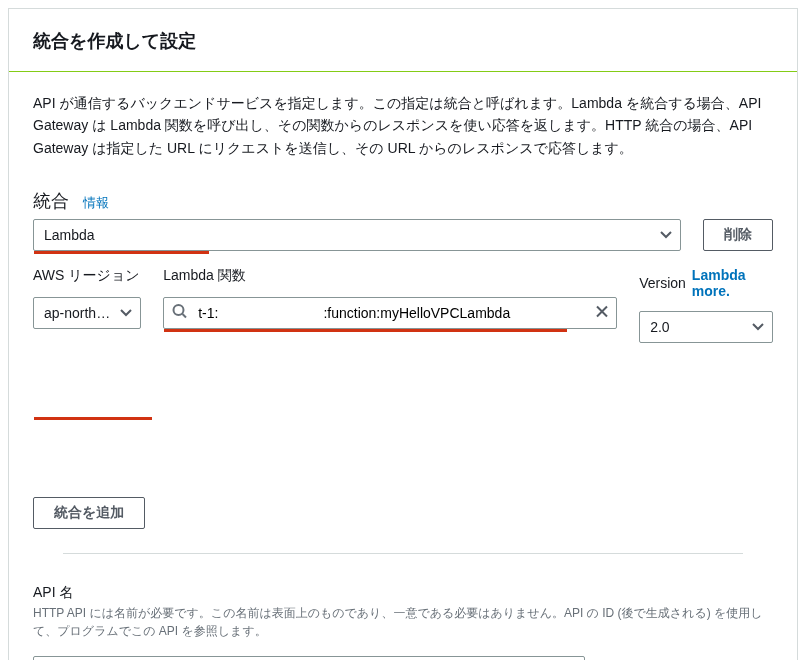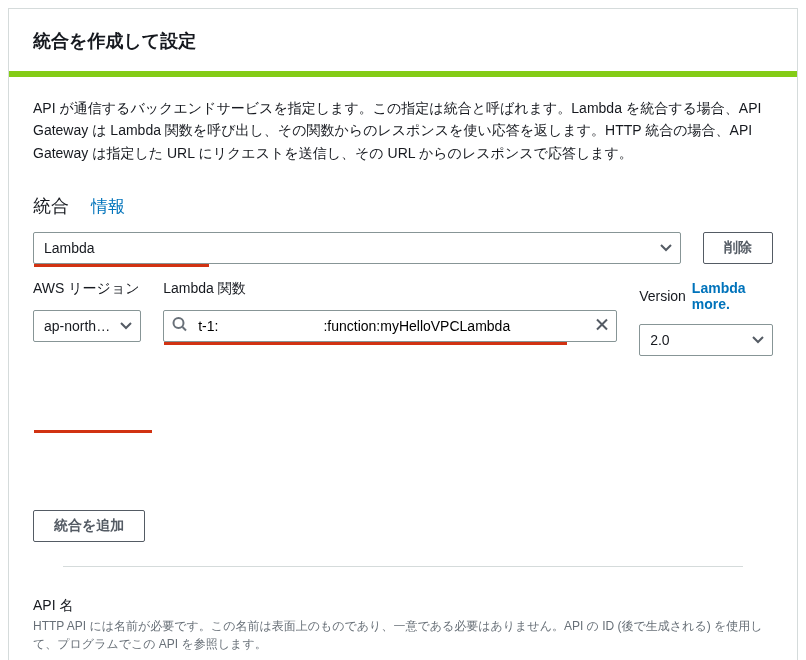--- a/index.html
+++ b/index.html
@@ -10,50 +10,50 @@
       font-size: 14px;
       width: 806px;
     }
     .container {
       border: 1px solid #d5dbdb;
       margin: 8px;
       background: #fff;
     }
     .header {
       padding: 20px 24px 18px;
-      border-bottom: 6px solid #84cc16;
+      border-bottom: 1px solid #84cc16;
     }
     .header h1 {
       font-size: 18px;
       font-weight: 700;
       color: #16191f;
     }
     .body {
       padding: 20px 24px 24px;
     }
     .description {
       font-size: 14px;
       line-height: 1.6;
       color: #16191f;
       margin-bottom: 30px;
     }
     .section-row {
       display: flex;
       align-items: baseline;
-      gap: 22px;
-      margin-bottom: 14px;
+      gap: 14px;
+      margin-bottom: 6px;
     }
     .section-title {
       font-size: 18px;
       font-weight: 400;
       color: #16191f;
     }
     .info-link {
       color: #0073bb;
-      font-size: 17px;
+      font-size: 13px;
       text-decoration: none;
       cursor: pointer;
     }
     .integration-row {
       display: flex;
       gap: 22px;
       align-items: center;
       margin-bottom: 16px;
     }
     .select-wrap {

